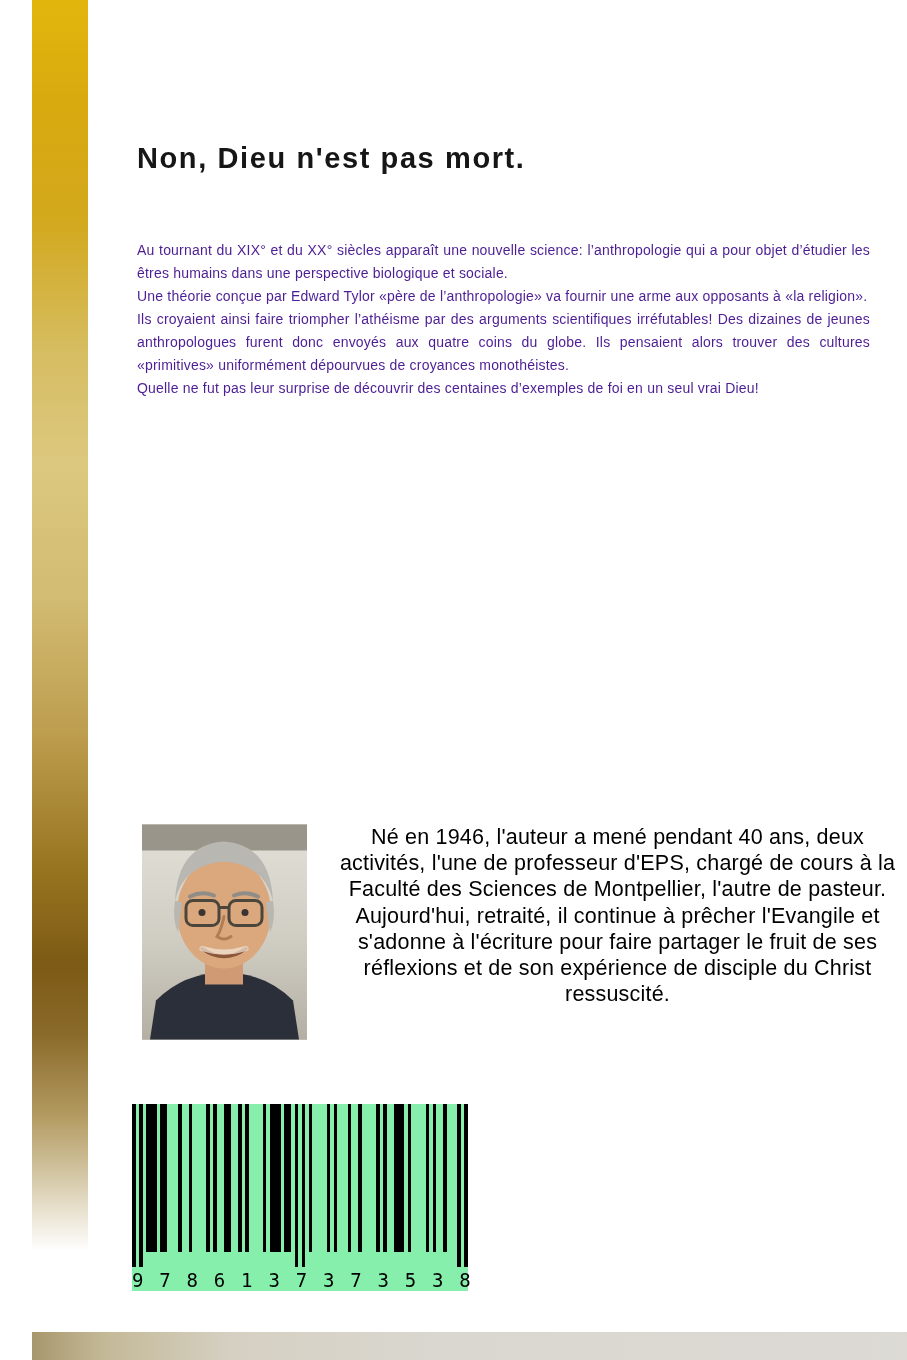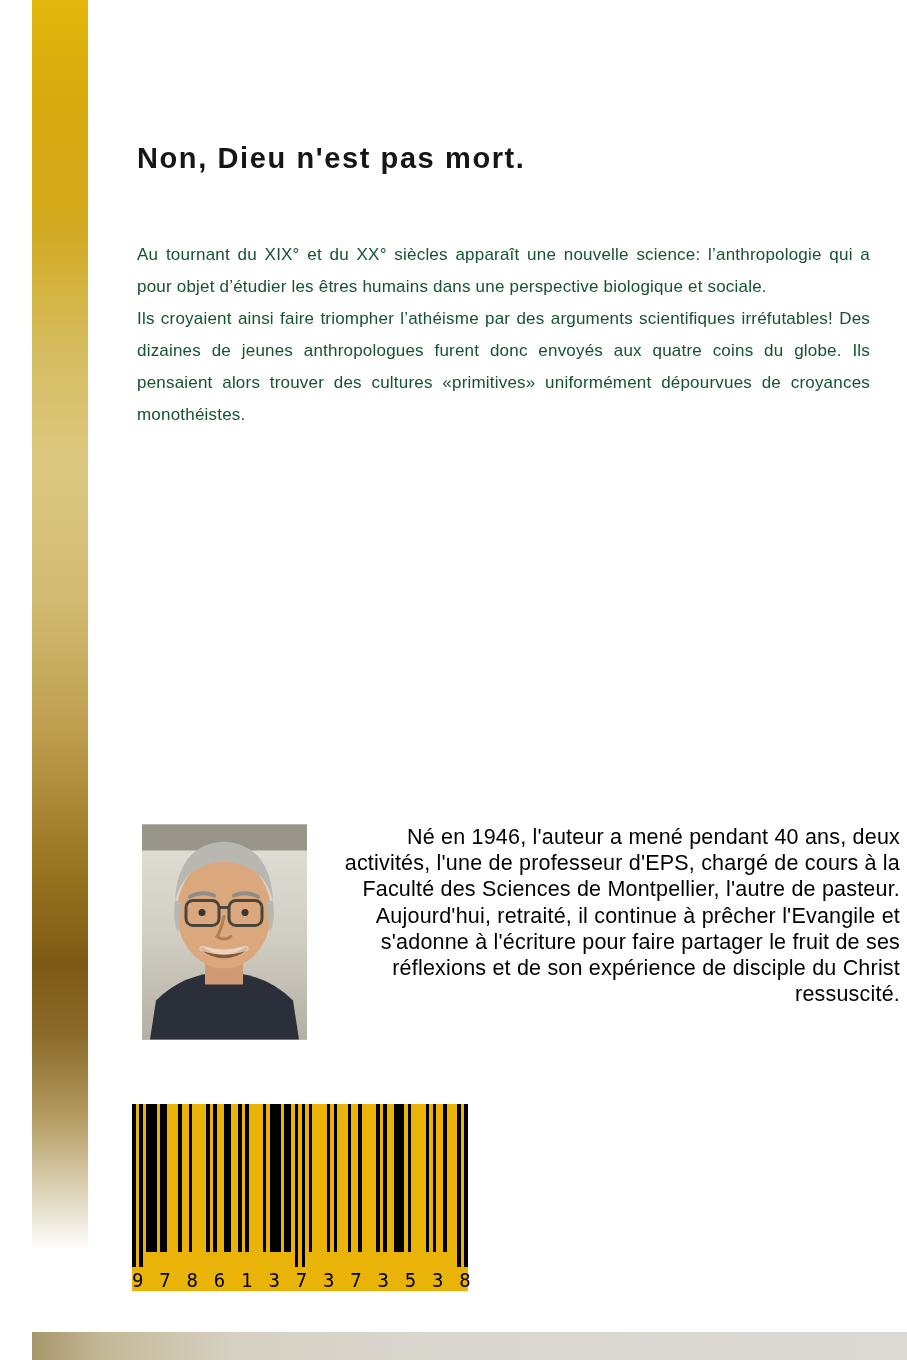--- a/index.html
+++ b/index.html
@@ -69,23 +69,23 @@
     letter-spacing: 1.6px;
   }
   .title span { display: block; }
 
   
   .synopsis {
     position: absolute;
     left: 105px;
     top: 239px;
     width: 733px;
-    color: #14532d;
-    font-size: 17px;
-    line-height: 32px;
+    color: #4c1d95;
+    font-size: 14px;
+    line-height: 23px;
     letter-spacing: 0.2px;
     text-align: justify;
   }
   .synopsis p { margin: 0; }
 
   
   .author-section {
     position: absolute;
     left: 110px;
     top: 824px;
@@ -101,30 +101,30 @@
     overflow: hidden;
     background: #cfccc4;
   }
   .author-photo svg { display: block; width: 165px; height: 216px; }
   .bio {
     width: 565px;
     color: #000000;
     font-size: 21.5px;
     line-height: 26.2px;
     letter-spacing: 0.2px;
-    text-align: right;
+    text-align: center;
   }
 
   
   .barcode-block {
     position: absolute;
     left: 100px;
     top: 1104px;
     width: 336px;
-    background: #eab308;
+    background: #86efac;
   }
   .barcode-bars { display: block; }
   .barcode-digits {
     margin-top: 2px;
     color: #000000;
     font-family: "DejaVu Sans Mono", "Liberation Mono", monospace;
     font-size: 19px;
     letter-spacing: 2.2px;
     white-space: nowrap;
   }
@@ -136,21 +136,23 @@
 
   <div class="left-strip"></div>
   <div class="bottom-band"></div>
 
   <h1 class="title">
     <span>Non, Dieu n'est pas mort.</span>
   </h1>
 
   <div class="synopsis">
       <p>Au tournant du XIX° et du XX° siècles apparaît une nouvelle science: l’anthropologie qui a pour objet d’étudier les êtres humains dans une perspective biologique et sociale.</p>
+      <p>Une théorie conçue par Edward Tylor «père de l’anthropologie» va fournir une arme aux opposants à «la religion».</p>
       <p>Ils croyaient ainsi faire triompher l’athéisme par des arguments scientifiques irréfutables! Des dizaines de jeunes anthropologues furent donc envoyés aux quatre coins du globe. Ils pensaient alors trouver des cultures «primitives» uniformément dépourvues de croyances monothéistes.</p>
+      <p>Quelle ne fut pas leur surprise de découvrir des centaines d’exemples de foi en un seul vrai Dieu!</p>
     </div>
 
   <div class="author-section">
     <div class="author-photo">
 
       <svg viewBox="0 0 165 215" xmlns="http://www.w3.org/2000/svg">
         <defs>
           <linearGradient id="pbg" x1="0" y1="0" x2="0" y2="1">
             <stop offset="0" stop-color="#e3e0d8"></stop>
             <stop offset="0.55" stop-color="#cfccc2"></stop>

